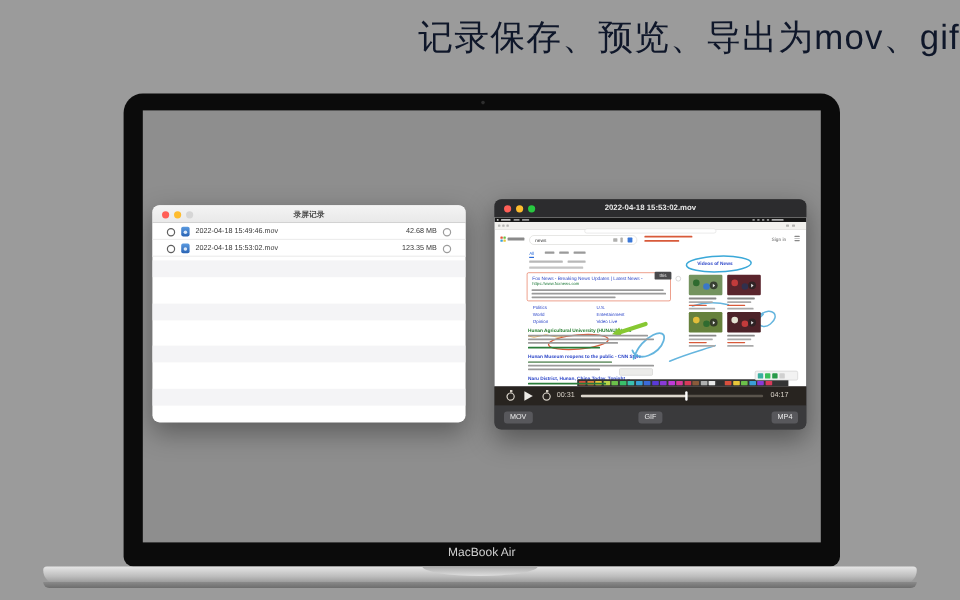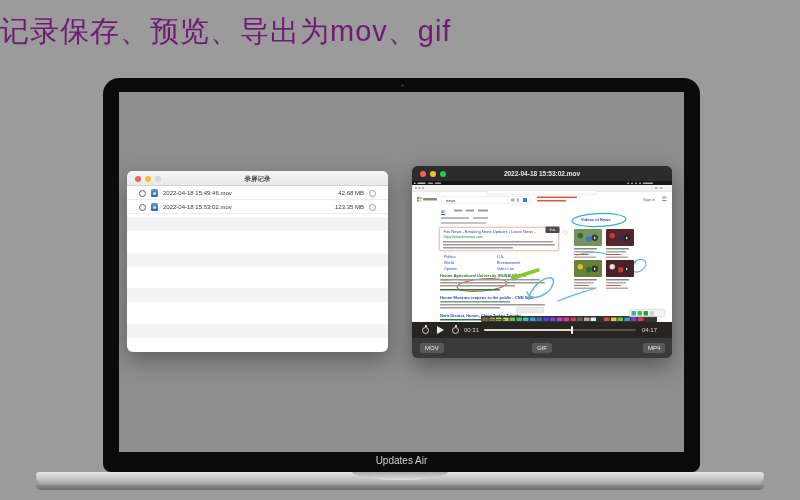--- a/index.html
+++ b/index.html
@@ -1,21 +1,21 @@
 <!DOCTYPE html>
 <html><head>
 <meta charset="utf-8">
 <style>
   * { margin:0; padding:0; box-sizing:border-box; }
   html,body { width:800px; height:500px; overflow:hidden; }
   body { background:#9b9b9b; font-family:"Liberation Sans", sans-serif; position:relative; }
 
   
-  .hero-title { position:absolute; top:12px; left:0; width:800px; text-align:left;
-    color:#701a75; font-size:29px; font-weight:500; letter-spacing:1px; }
+  .hero-title { position:absolute; top:12px; left:0; width:800px; text-align:right;
+    color:#0f172a; font-size:29px; font-weight:500; letter-spacing:1px; }
 
   
   .bezel { position:absolute; left:103px; top:78px; width:597px; height:394px;
     background:#0b0b0b; border-radius:16px 16px 8px 8px; }
   .camera-dot { position:absolute; left:50%; top:6px; width:3px; height:3px; margin-left:-1px;
     border-radius:50%; background:#2e2e2e; }
   .screen { position:absolute; left:119px; top:92px; width:565px; height:360px;
     background:#8e8e8e; overflow:hidden; }
   .macbook-label { position:absolute; left:103px; top:455px; width:597px; text-align:center;
     color:#cfcfcf; font-size:10px; }
@@ -343,16 +343,16 @@
     </div>
 
     <div class="export-bar">
       <button class="exp-btn" style="left:8px">MOV</button>
       <button class="exp-btn" style="left:120px">GIF</button>
       <button class="exp-btn" style="left:231px">MP4</button>
     </div>
   </div>
 
 </div>
-<div class="macbook-label">Updates Air</div>
+<div class="macbook-label">MacBook Air</div>
 <div class="base"></div>
 <div class="base-notch"></div>
 <div class="base-lip"></div>
 
 </body></html>

